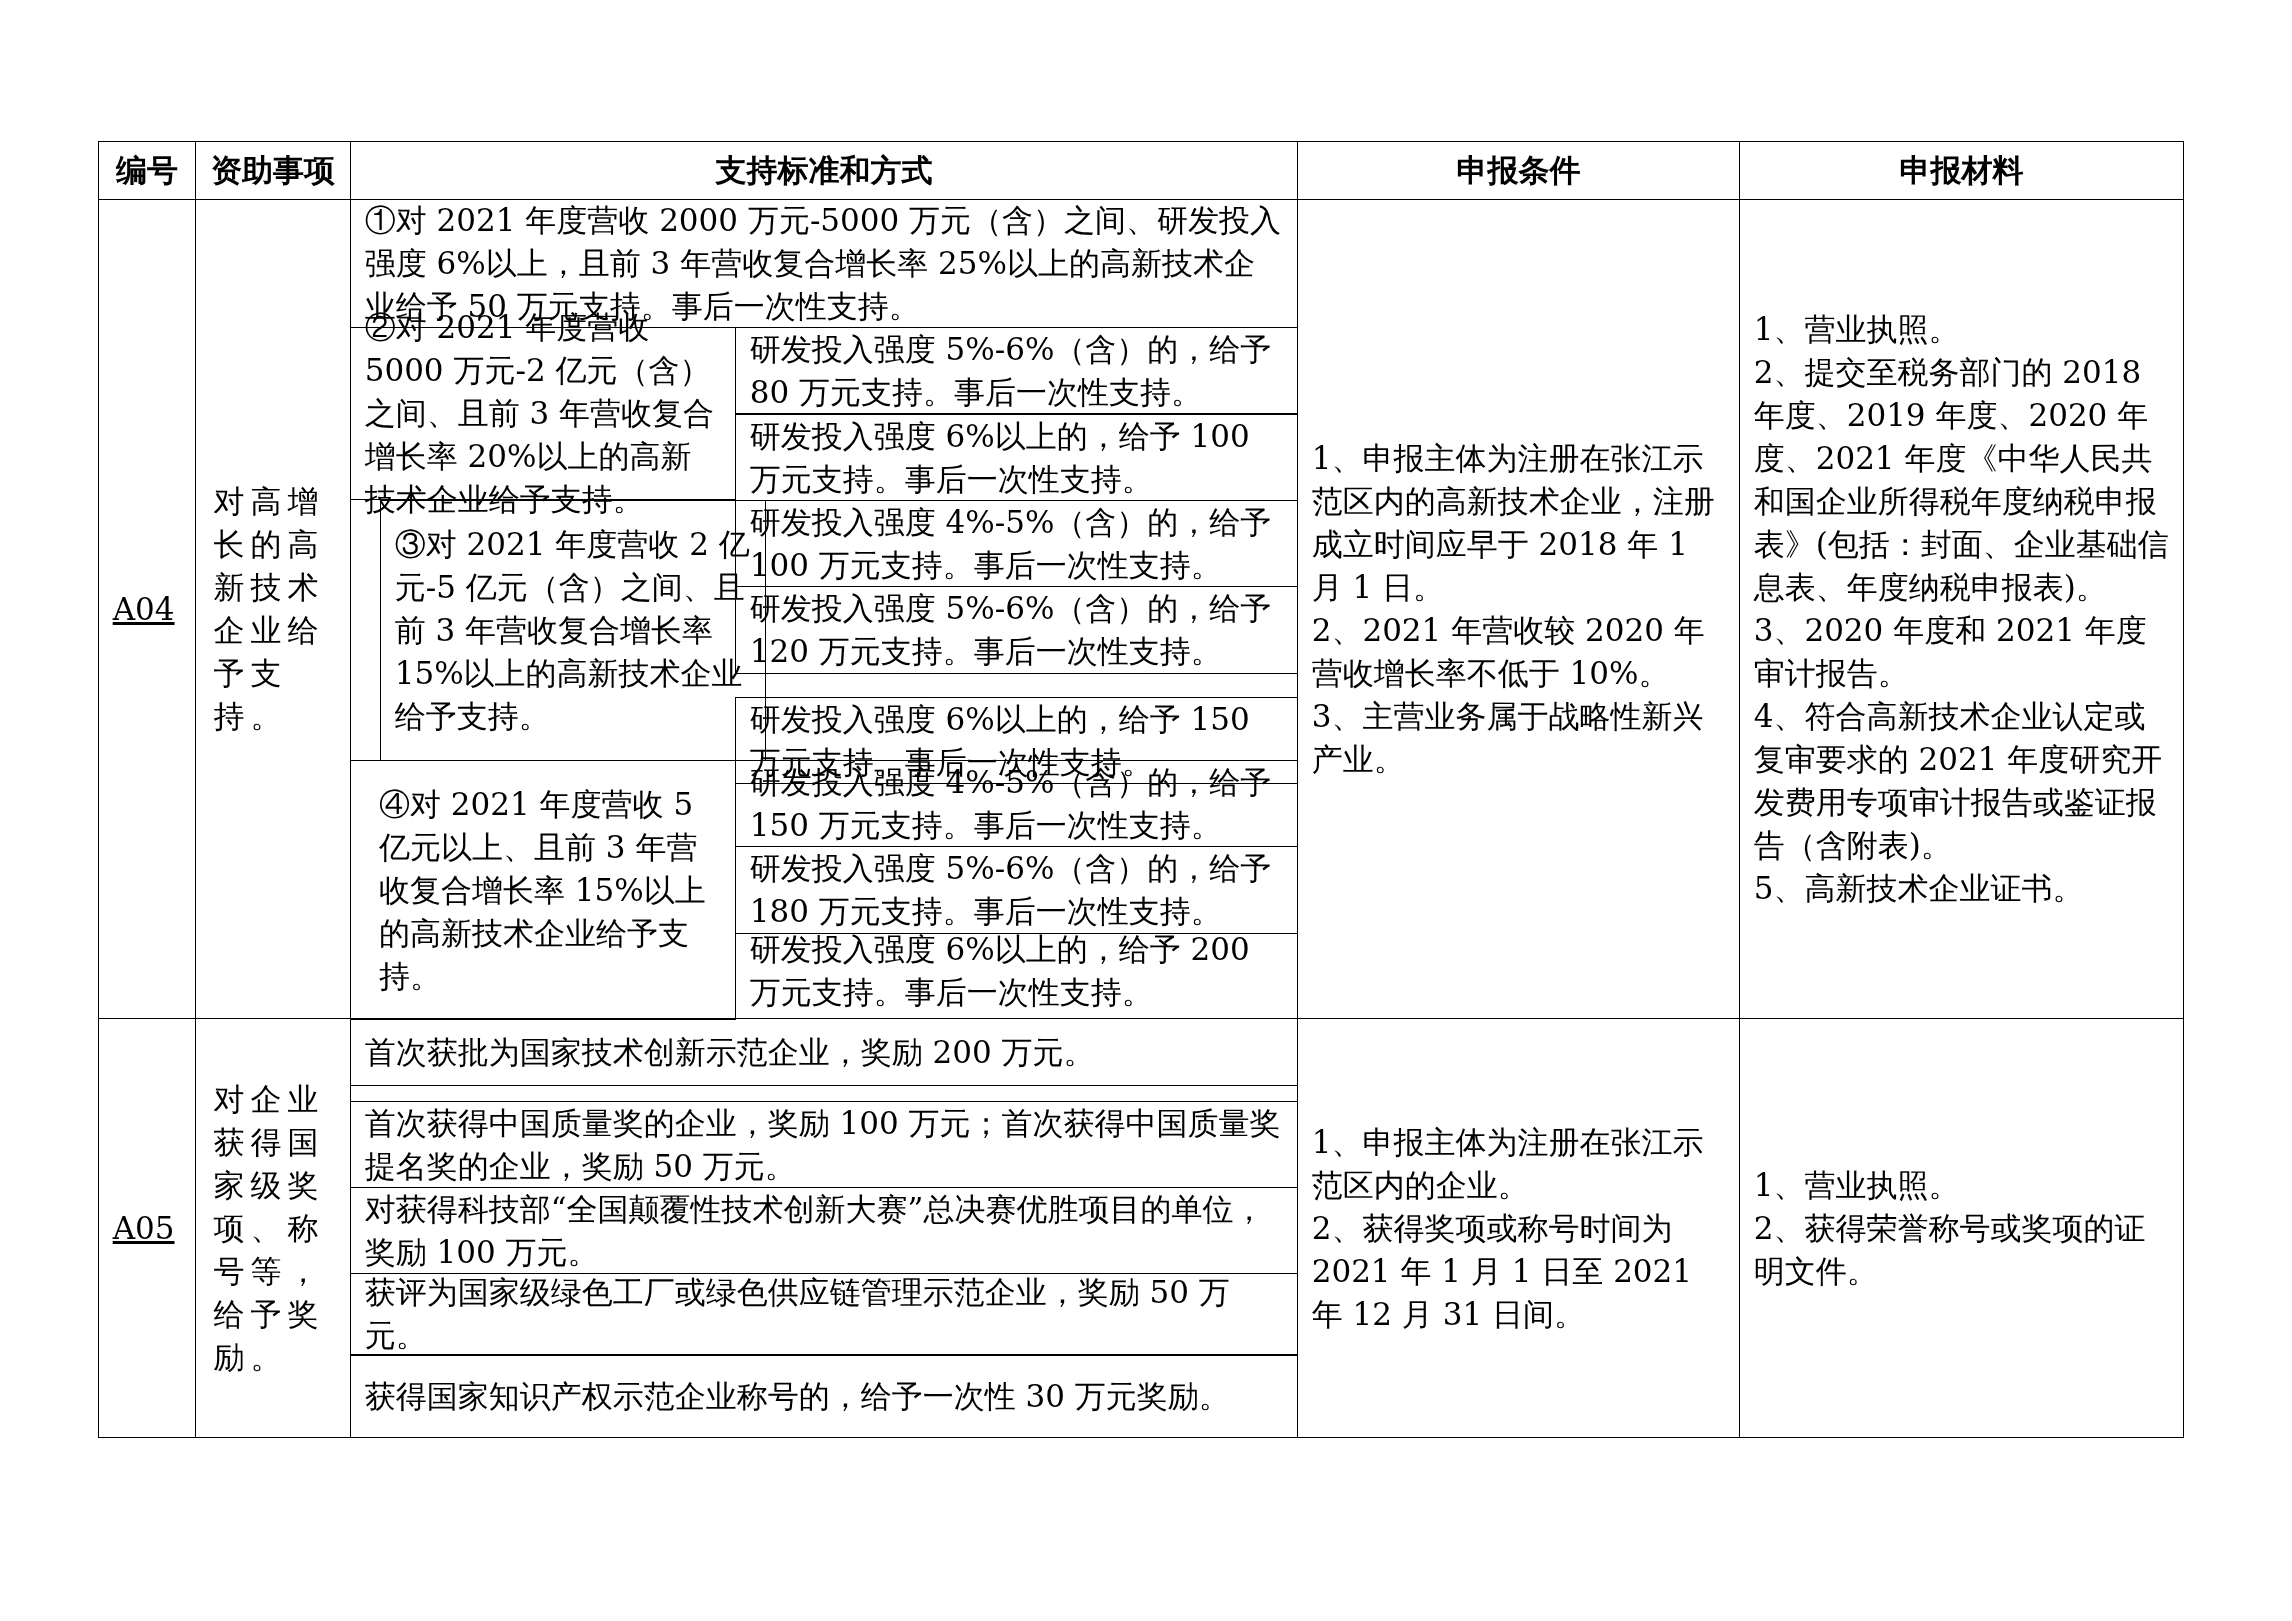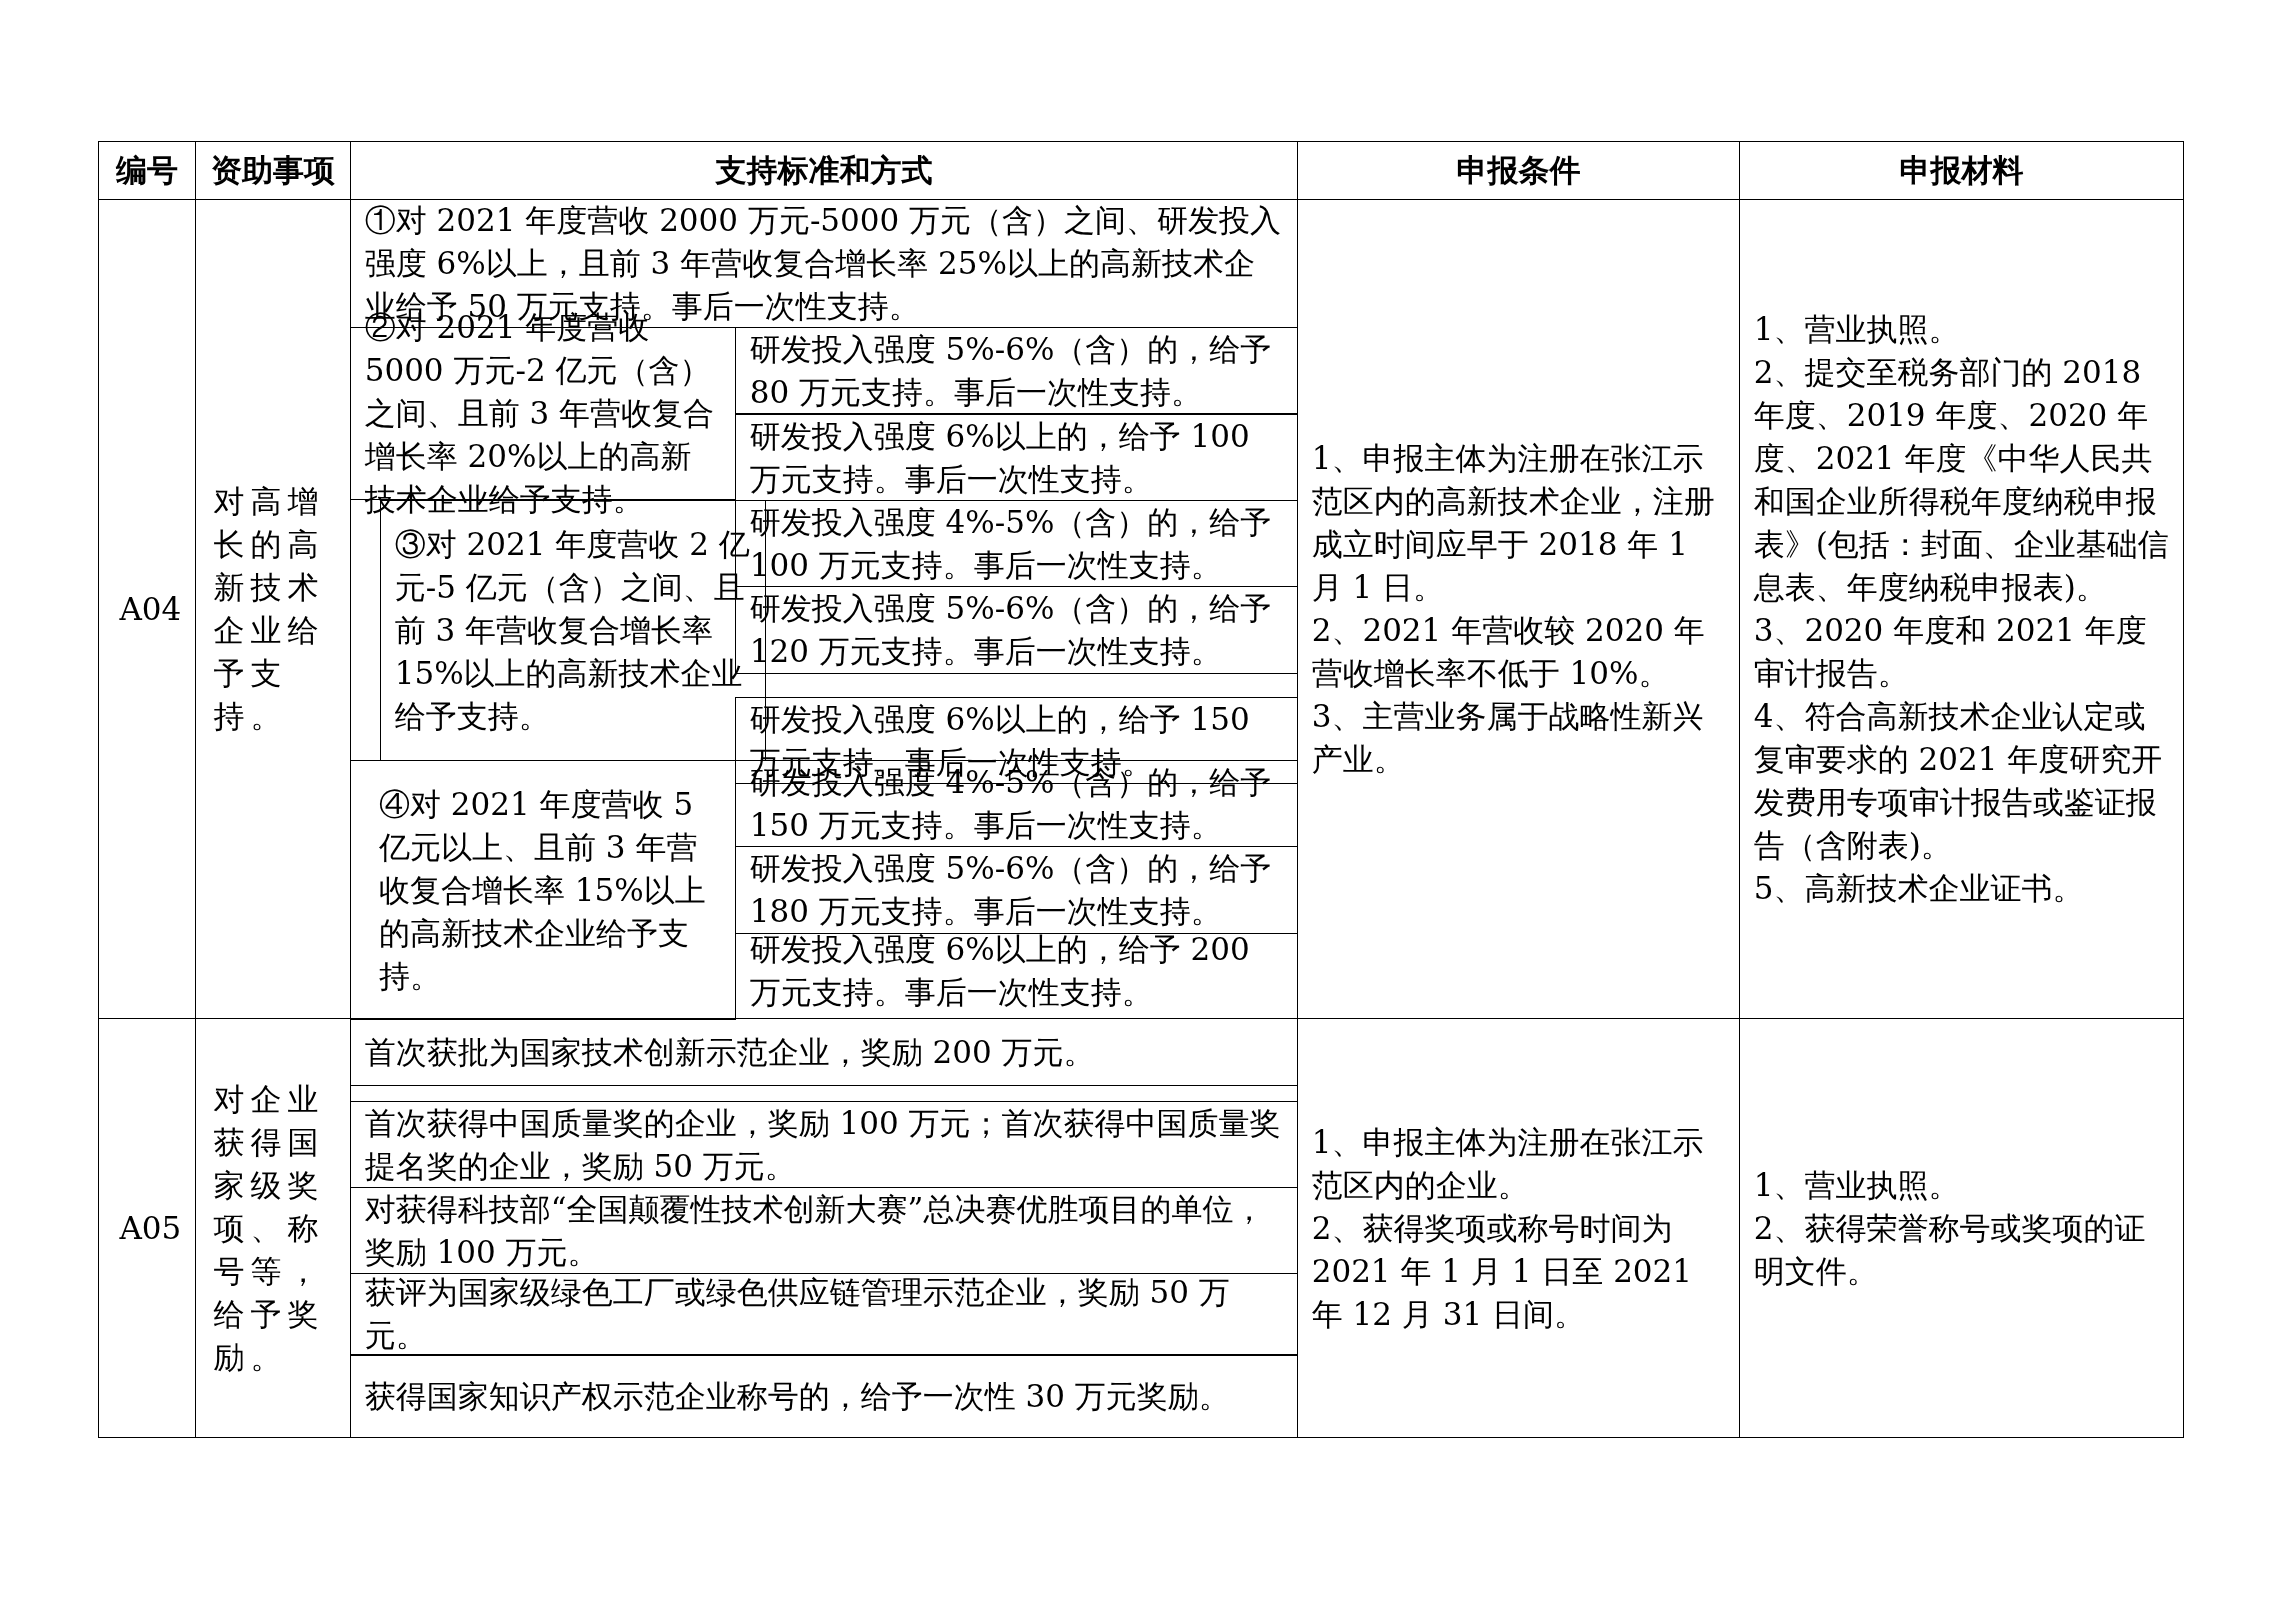--- a/index.html
+++ b/index.html
@@ -3,21 +3,21 @@
 <meta charset="utf-8">
 <style>
   html, body { margin:0; padding:0; background:#ffffff; }
   body { width:2293px; height:1621px; position:relative; overflow:hidden;
          font-family:"DejaVu Serif","Liberation Serif",serif; color:#000; }
   .page { position:absolute; left:0; top:0; width:2293px; height:1621px; }
   .cell { position:absolute; box-sizing:border-box; border:1.5px solid #000;
           display:flex; flex-direction:column; justify-content:center;
           padding:3.9px 13.7px; font-size:31px; line-height:43px; }
   .cell.head { align-items:center; font-weight:bold; font-family:"DejaVu Sans","Liberation Sans",sans-serif; }
-  .cell.center { align-items:flex-end; text-align:center; }
+  .cell.center { align-items:flex-start; text-align:center;text-decoration:underline; }
   .cell .txt { white-space:pre-line; }
   .cell.item { padding:3.9px 17.6px; letter-spacing:5.9px; line-height:43px; }
   .ul { white-space:pre-line; }
 </style>
 </head>
 <body>
 
 <div class="page">
 
   <div class="cell head" style="left:98px;top:141px;width:98px;height:59px;">

